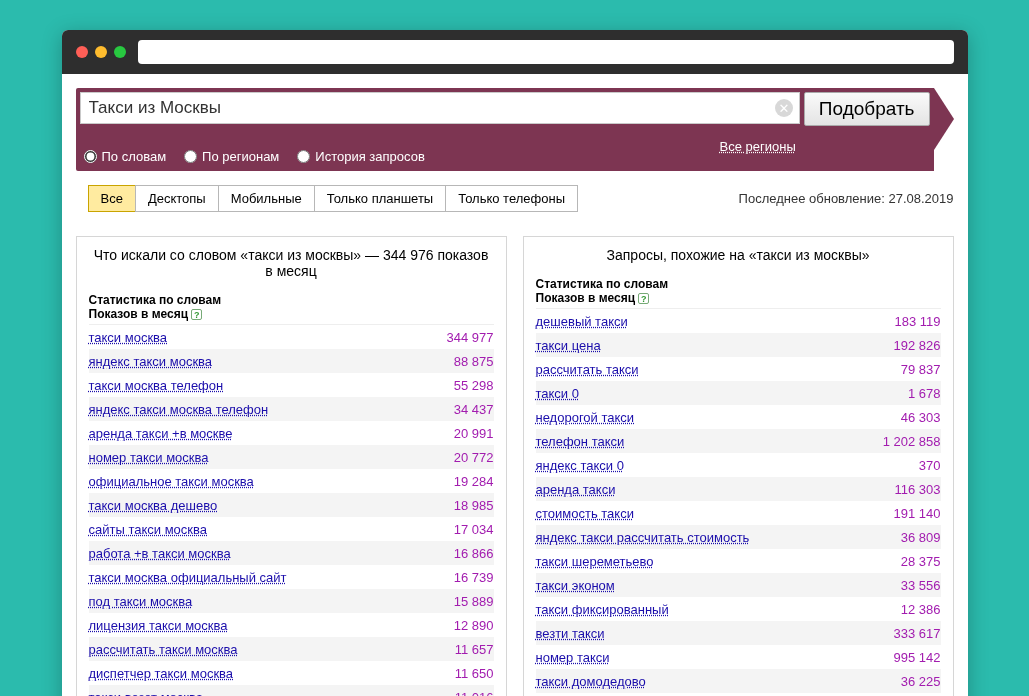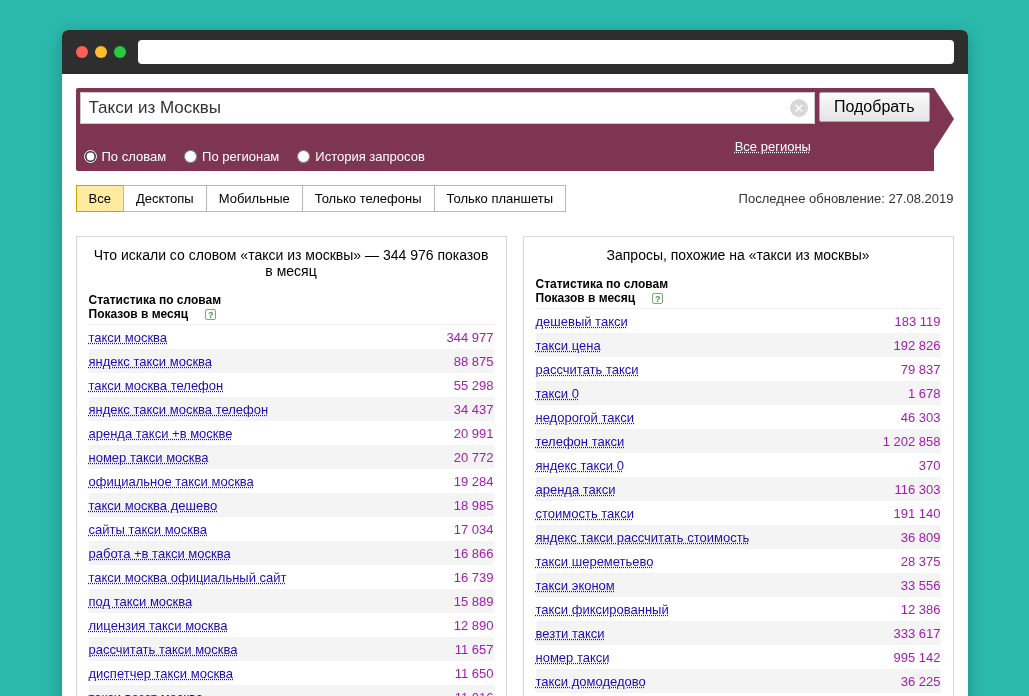--- a/index.html
+++ b/index.html
@@ -57,29 +57,29 @@
   }
   .radio-opt { display: flex; align-items: center; gap: 5px; cursor: pointer; margin-top: 20px; }
   .radio-opt input { accent-color: #fff; }
   .regions-link { margin-left: auto; color: #fff; text-decoration: underline dotted; cursor: pointer; }
   .submit-wrap {
     background: #7d3552; display: flex; align-items: flex-start;
     padding: 4px 4px 4px 0; position: relative;
   }
   .submit-btn {
     background: linear-gradient(#fafafa,#e4e4e4);
-    border: 1px solid #aaa; padding: 5px 14px; font-size: 16px;
+    border: 1px solid #aaa; padding: 5px 14px; font-size: 19px;
     cursor: pointer; border-radius: 2px;
   }
   .arrow-right {
     width: 0; height: 0; border-top: 31px solid transparent;
     border-bottom: 31px solid transparent; border-left: 20px solid #7d3552;
   }
   .tabs-row {
-    display: flex; align-items: center; margin-top: 14px;
+    display: flex; align-items: center; margin-top: 14px; margin-left: 12px;
   }
   .device-tabs { display: flex; }
   .device-tab {
     border: 1px solid #b7b7b7; padding: 5px 12px; font-size: 13px;
     cursor: pointer; background: #fff; margin-left: -1px;
   }
   .device-tab:first-child { margin-left: 0; }
   .device-tab.active {
     background: #ffeba0; border-color: #c9a400;
   }
@@ -91,21 +91,21 @@
     flex: 1; border: 1px solid #d6d6d6; padding: 10px 12px 6px;
   }
   .panel-title {
     text-align: center; font-size: 14px; margin-bottom: 10px;
   }
   .table-head {
     display: flex; font-weight: bold; font-size: 12px;
     border-bottom: 1px solid #eee; padding: 4px 0 3px; flex-direction: column;
   }
   .col-word { flex: 1; }
-  .col-count { text-align: right; display: flex; align-items: center; gap: 17px; }
+  .col-count { text-align: right; display: flex; align-items: center; gap: 3px; }
   .help-icon {
     display: inline-block; width: 11px; height: 11px; border: 1px solid #7a7;
     color: #393; font-size: 9px; line-height: 11px; text-align: center;
     border-radius: 2px; cursor: pointer;
   }
   .data-row {
     display: flex; padding: 5px 0 4px; font-size: 13px;
   }
   .data-row:nth-child(even) { background: #f4f4f4; }
   .data-row .kw {
@@ -155,22 +155,22 @@
         <button class="submit-btn">Подобрать</button>
       </div>
       <div class="arrow-right"></div>
     </div>
 
     <div class="tabs-row">
       <div class="device-tabs" id="device-tabs">
           <div class="device-tab active">Все</div>
           <div class="device-tab">Десктопы</div>
           <div class="device-tab">Мобильные</div>
+          <div class="device-tab">Только планшеты</div>
           <div class="device-tab">Только телефоны</div>
-          <div class="device-tab">Только планшеты</div>
         </div>
       <div class="last-update">Последнее обновление: 27.08.2019</div>
     </div>
 
     <div class="panels">
       <div class="panel">
         <div class="panel-title">Что искали со словом «такси из москвы» — 344 976 показов в месяц</div>
         <div class="table-head">
           <div class="col-word">Статистика по словам</div>
           <div class="col-count">

